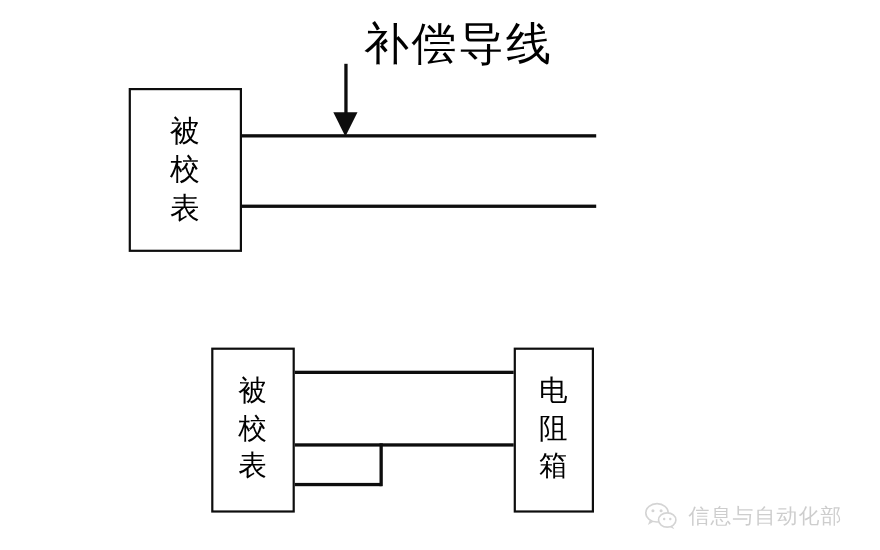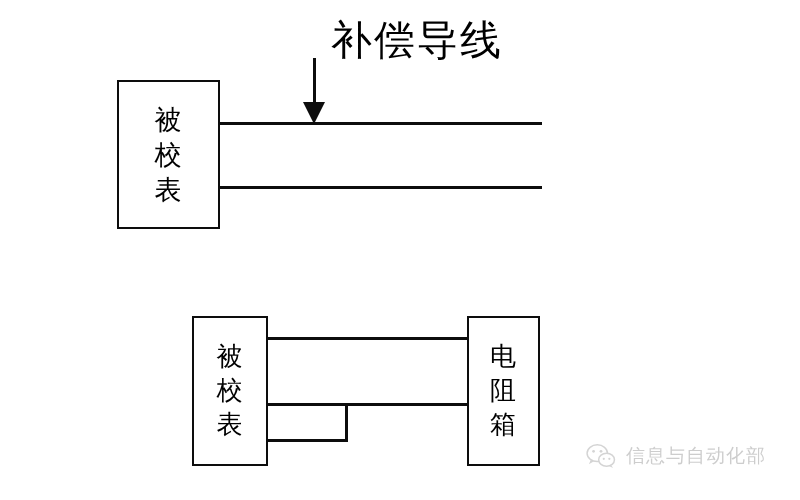--- a/index.html
+++ b/index.html
@@ -101,21 +101,21 @@
     left: 331px; top: 13px;
     font-size: 41px;
     color: #000000;
     letter-spacing: 2px;
     white-space: nowrap;
   }
 
   
   .watermark {
     position: absolute;
-    left: 586px; top: 443px;
+    left: 586px; top: 456px;
     display: flex;
     align-items: center;
     gap: 10px;
     opacity: 0.42;
   }
   .watermark-icon {
     width: 30px;
     height: 26px;
     display: block;
   }

